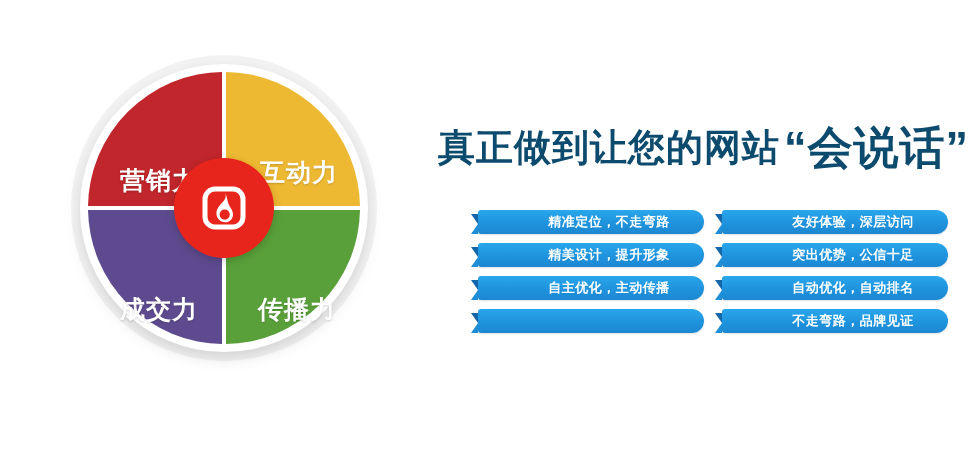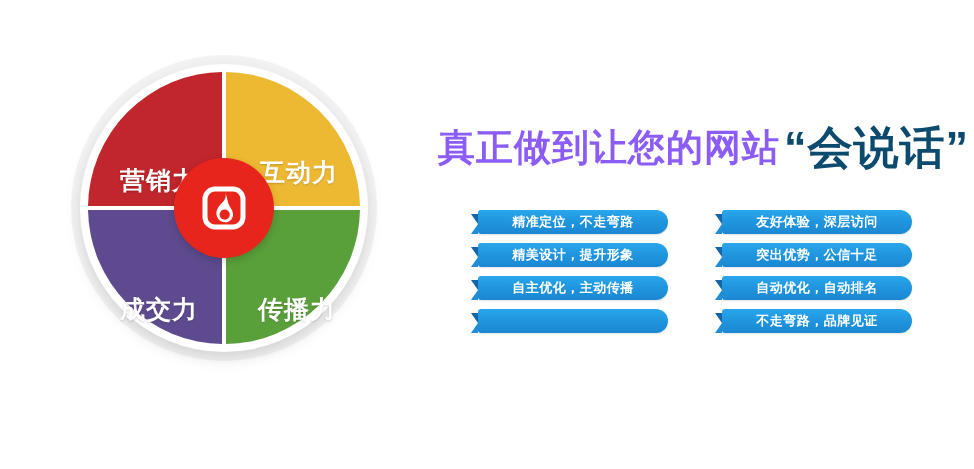--- a/index.html
+++ b/index.html
@@ -95,21 +95,21 @@
   #headline {
     position: absolute;
     left: 438px;
     top: 122px;
     white-space: nowrap;
     line-height: 1;
   }
   #headline-main {
     font-size: 37px;
     font-weight: bold;
-    color: #8b5cf6;
+    color: #0c4a6e;
     letter-spacing: 1px;
   }
   #headline-quoted {
     font-size: 45px;
     font-weight: bold;
     color: #0c4a6e;
     letter-spacing: 1px;
     margin-left: 4px;
     position: relative;
     top: 3px;
@@ -129,20 +129,21 @@
   .tag {
     position: relative;
     width: 190px;
     height: 24px;
     background: linear-gradient(to bottom, #29a6ec 0%, #1f93dd 55%, #1c87d2 100%);
     border-radius: 3px 12px 12px 3px;
     display: flex;
     align-items: center;
     justify-content: center;
     box-shadow: 0 1px 2px rgba(0,0,0,0.12);
+    padding-left: 36px;
   }
   .tag-tail {
     position: absolute;
     left: -7px;
     top: 4px;
     width: 0;
     height: 0;
     border-top: 10px solid #1566a8;
     border-left: 7px solid transparent;
     border-bottom: 10px solid #1f8ed6;

